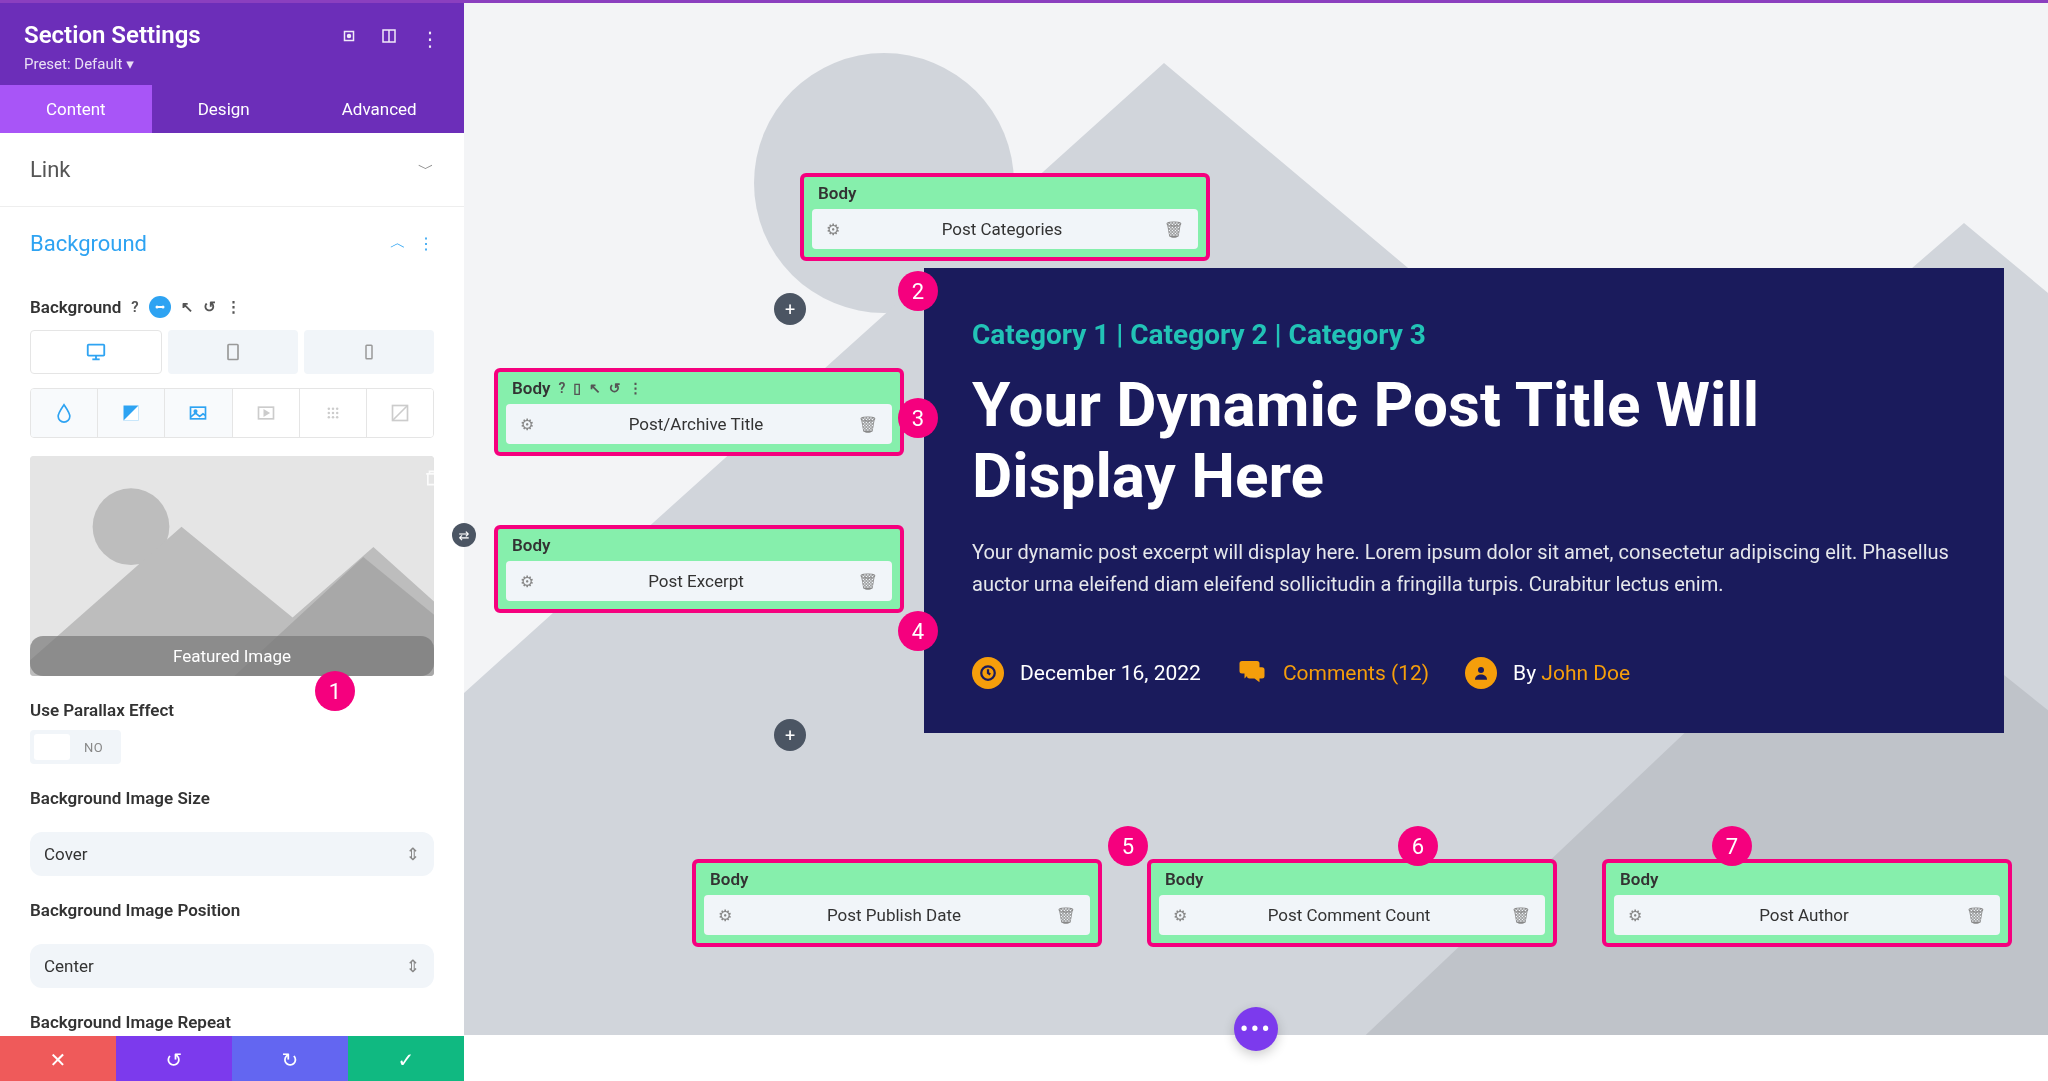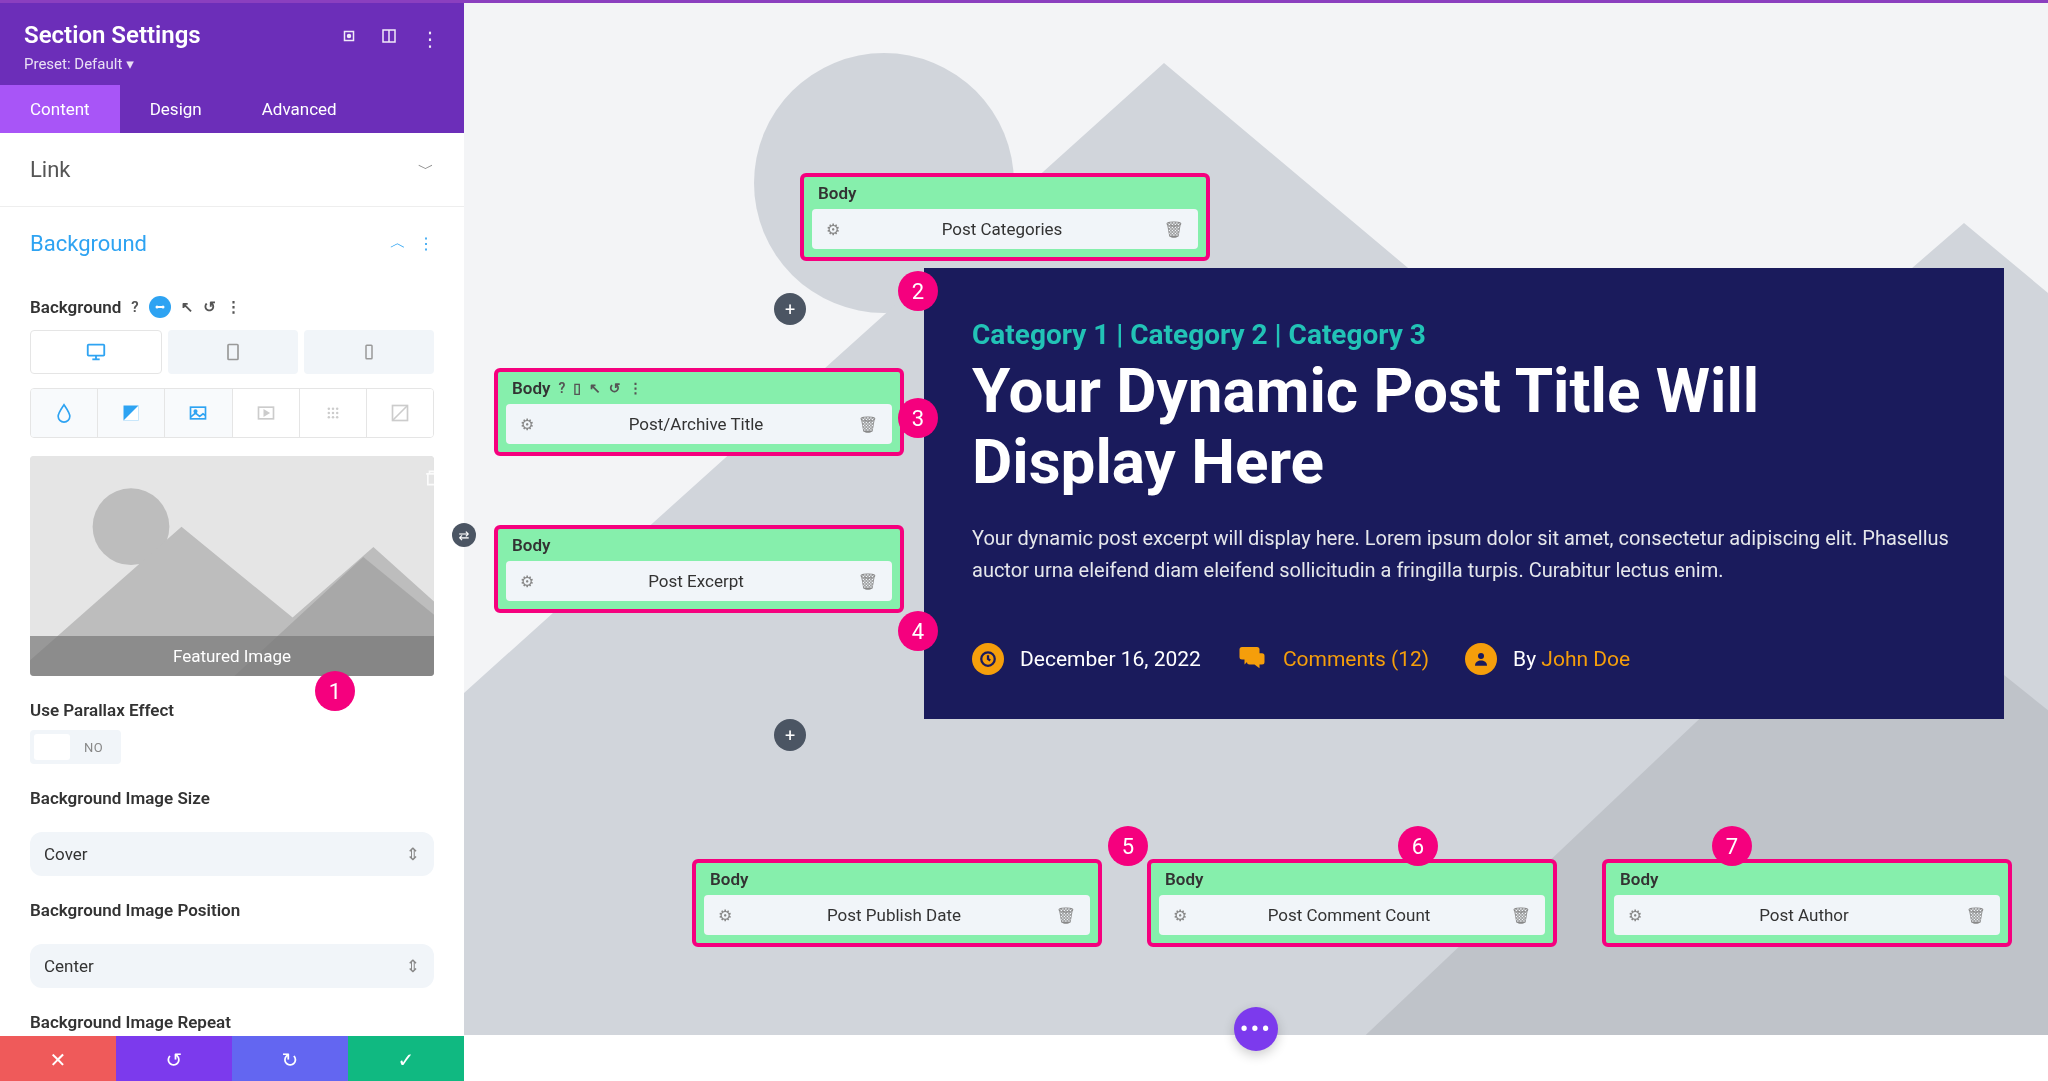--- a/index.html
+++ b/index.html
@@ -7,21 +7,21 @@
 
 
 .sidebar { position: absolute; left: 0; top: 0; width: 464px; height: 1081px; background: #fff; display: flex; flex-direction: column; }
 .sb-header { background: #6C2EB9; color: #fff; padding: 18px 24px 12px; display: flex; align-items: flex-start; justify-content: space-between; }
 .sb-header-left { display: flex; flex-direction: column; gap: 6px; }
 .sb-title { font-size: 24px; font-weight: 600; }
 .sb-preset { font-size: 15px; opacity: .85; display: flex; align-items: center; gap: 4px; }
 .sb-header-icons { display: flex; gap: 22px; padding-top: 6px; }
 .sb-header-icons span { cursor: pointer; opacity: .9; }
 .sb-tabs { display: flex; background: #6C2EB9; }
-.sb-tab { padding: 14px 30px; color: #fff; font-size: 17px; cursor: pointer; }
+.sb-tab { padding: 14px 46px; color: #fff; font-size: 17px; cursor: pointer; }
 .sb-tab.active { background: #A855F7; }
 .sb-body { flex: 1; overflow-y: auto; padding: 0; position: relative; }
 .sb-body::-webkit-scrollbar { width: 6px; }
 .sb-body::-webkit-scrollbar-thumb { background: #555; border-radius: 3px; }
 .accordion { padding: 24px 30px; border-bottom: 1px solid #eee; display: flex; align-items: center; justify-content: space-between; cursor: pointer; }
 .acc-title { font-size: 22px; color: #555; }
 .acc-title.blue { color: #2EA3F2; }
 .acc-right { display: flex; align-items: center; gap: 12px; color: #888; }
 .bg-section { padding: 0 30px 20px; }
 .label-row { display: flex; align-items: center; gap: 10px; font-size: 17px; font-weight: 600; color: #333; margin: 16px 0 12px; }
@@ -30,40 +30,40 @@
 .device-tabs { display: flex; gap: 6px; }
 .dev-tab { flex: 1; background: #F1F5F9; height: 44px; border-radius: 4px; display: flex; align-items: center; justify-content: center; color: #999; cursor: pointer; }
 .dev-tab.active { background: #fff; color: #2EA3F2; border: 1px solid #e5e5e5; }
 .bg-type-row { display: flex; gap: 0; margin-top: 14px; border: 1px solid #e5e5e5; border-radius: 4px; overflow: hidden; }
 .bg-type { flex: 1; height: 48px; display: flex; align-items: center; justify-content: center; background: #fff; color: #bbb; cursor: pointer; border-right: 1px solid #e5e5e5; }
 .bg-type:last-child { border-right: none; }
 .bg-type.active { color: #2EA3F2; background: #F8FAFC; }
 .featured-img { margin-top: 18px; height: 220px; border-radius: 4px; background: linear-gradient(135deg,#e8e8e8,#d0d0d0); position: relative; overflow: hidden; }
 .featured-img svg { position: absolute; inset: 0; }
 .featured-del { position: absolute; top: 12px; right: 12px; color: #fff; opacity: .85; cursor: pointer; }
-.featured-label { position: absolute; bottom: 0; left: 0; right: 0; background: rgba(120,120,120,.7); color: #fff; text-align: center; padding: 10px; font-size: 17px; }
+.featured-label { position: absolute; bottom: 0; left: 0; right: 0; background: rgba(120,120,120,.7); color: #fff; text-align: center; padding: 10px; font-size: 17px; border-radius: 13px; }
 .opt-label { font-size: 17px; font-weight: 600; color: #333; margin-top: 24px; }
 .toggle-no { display: inline-flex; align-items: center; background: #F1F5F9; border-radius: 4px; margin-top: 10px; padding: 4px; }
 .toggle-knob { width: 36px; height: 26px; background: #fff; border-radius: 3px; }
 .toggle-txt { padding: 0 14px; font-size: 13px; color: #888; letter-spacing: .5px; }
 .select-box { margin-top: 24px; background: #F1F5F9; border-radius: 12px; padding: 12px 14px; font-size: 17px; color: #333; display: flex; justify-content: space-between; align-items: center; cursor: pointer; }
 .sb-footer { display: flex; height: 48px; }
 .sb-foot-btn { flex: 1; display: flex; align-items: center; justify-content: center; color: #fff; cursor: pointer; font-size: 20px; }
 .fb-red { background: #EF5A5A; }
 .fb-purple1 { background: #7C3AED; }
 .fb-purple2 { background: #6366F1; }
 .fb-green { background: #10B981; }
 .drag-handle { position: absolute; left: 452px; top: 520px; width: 24px; height: 24px; background: #4B5563; border-radius: 50%; display: flex; align-items: center; justify-content: center; color: #fff; font-size: 13px; z-index: 50; cursor: ew-resize; }
 
 
 .canvas { position: absolute; left: 464px; top: 0; right: 0; bottom: 0; background: #F3F4F6; overflow: hidden; }
 .canvas-bg { position: absolute; inset: 0; }
 .add-btn { position: absolute; width: 32px; height: 32px; background: #4B5563; border-radius: 50%; color: #fff; display: flex; align-items: center; justify-content: center; font-size: 18px; cursor: pointer; z-index: 20; }
 .hero { position: absolute; left: 460px; top: 265px; width: 1080px; background: #1A1B5C; padding: 50px 48px 42px; color: #fff; }
-.hero-cats { color: #22C3B6; font-size: 28px; font-weight: 700; margin-bottom: 4px; }
+.hero-cats { color: #22C3B6; font-size: 28px; font-weight: 700; margin-bottom: 18px; }
 .hero-title { font-size: 62px; font-weight: 700; line-height: 1.15; margin-bottom: 24px; }
 .hero-excerpt { font-size: 20px; line-height: 1.6; color: #E5E7EB; margin-bottom: 56px; }
 .hero-meta { display: flex; gap: 36px; align-items: center; }
 .meta-item { display: flex; align-items: center; gap: 16px; font-size: 21px; }
 .meta-icon { width: 32px; height: 32px; background: #F59E0B; border-radius: 50%; display: flex; align-items: center; justify-content: center; color: #1A1B5C; }
 .meta-link { color: #F59E0B; }
 
 
 .body-pill { position: absolute; background: #86efac; border: 4px solid #F5007E; border-radius: 6px; z-index: 30; }
 .pill-hdr { padding: 6px 14px; font-size: 17px; font-weight: 600; color: #333; display: flex; align-items: center; gap: 8px; }

